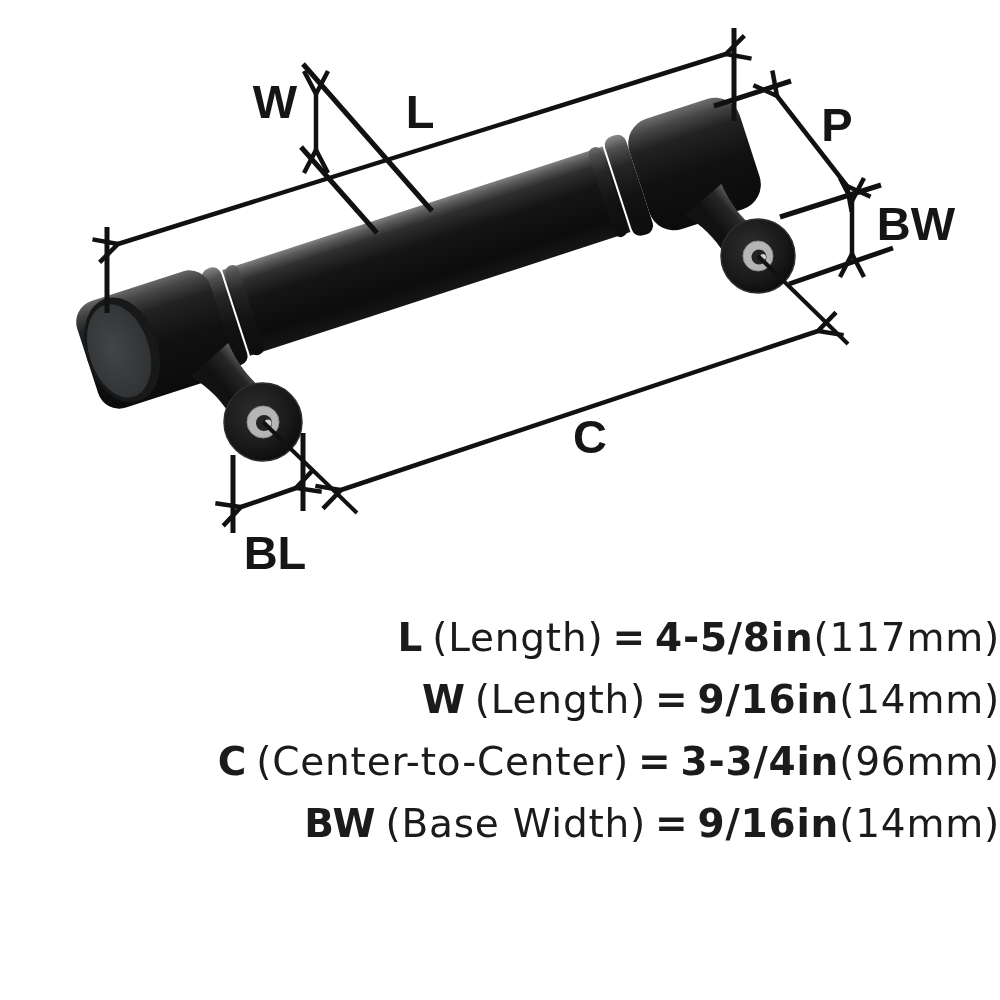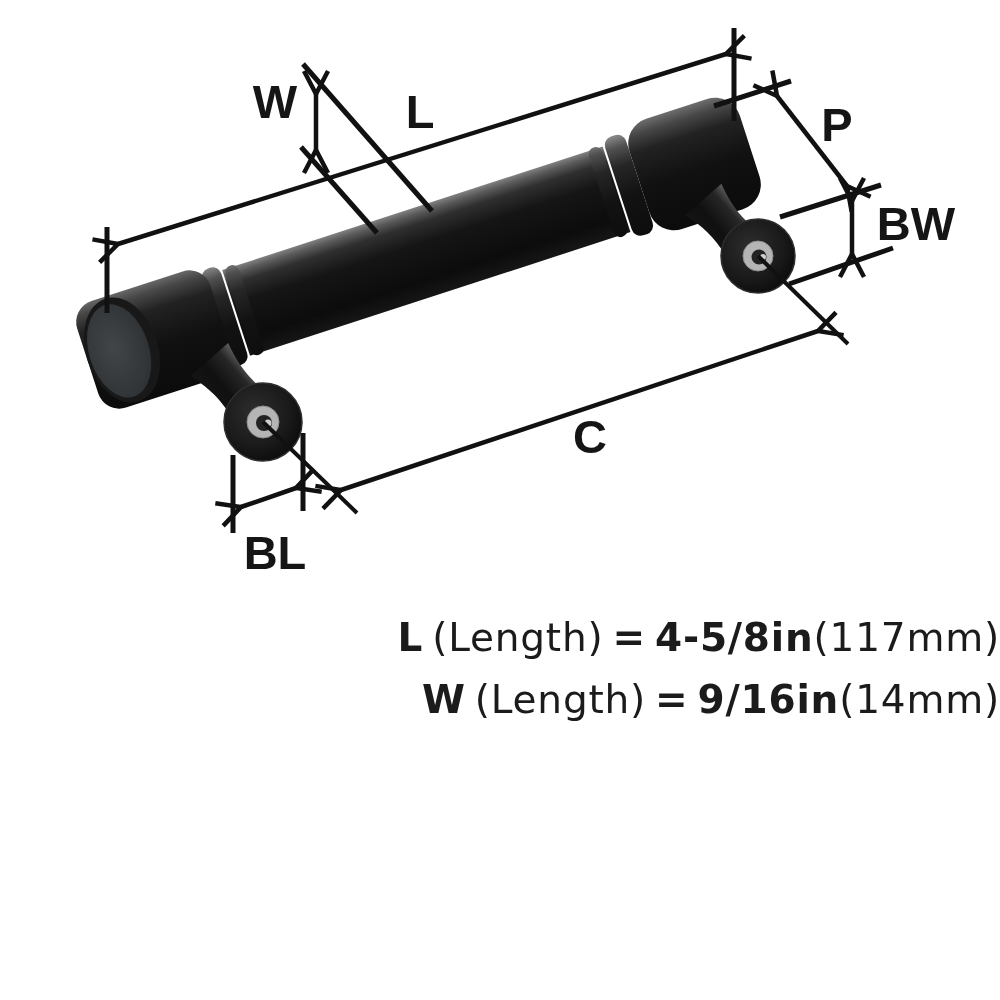--- a/index.html
+++ b/index.html
@@ -135,14 +135,16 @@
       <text class="dim-label" x="837" y="141">P</text>
       <text class="dim-label" x="916" y="240">BW</text>
       <text class="dim-label" x="590" y="453">C</text>
       <text class="dim-label" x="275" y="569">BL</text>
     </g>
   </svg>
 
   <div class="specs">
     <div class="spec-line"><span class="k">L</span><span class="n">(Length)</span><span class="eq">=</span><span class="v">4-5/8in</span><span class="m">(117mm)</span></div>
     <div class="spec-line"><span class="k">W</span><span class="n">(Length)</span><span class="eq">=</span><span class="v">9/16in</span><span class="m">(14mm)</span></div>
+    <div class="spec-line"><span class="k">C</span><span class="n">(Center-to-Center)</span><span class="eq">=</span><span class="v">3-3/4in</span><span class="m">(96mm)</span></div>
+    <div class="spec-line"><span class="k">BW</span><span class="n">(Base Width)</span><span class="eq">=</span><span class="v">9/16in</span><span class="m">(14mm)</span></div>
   </div>
 </div>
 
 </body></html>

